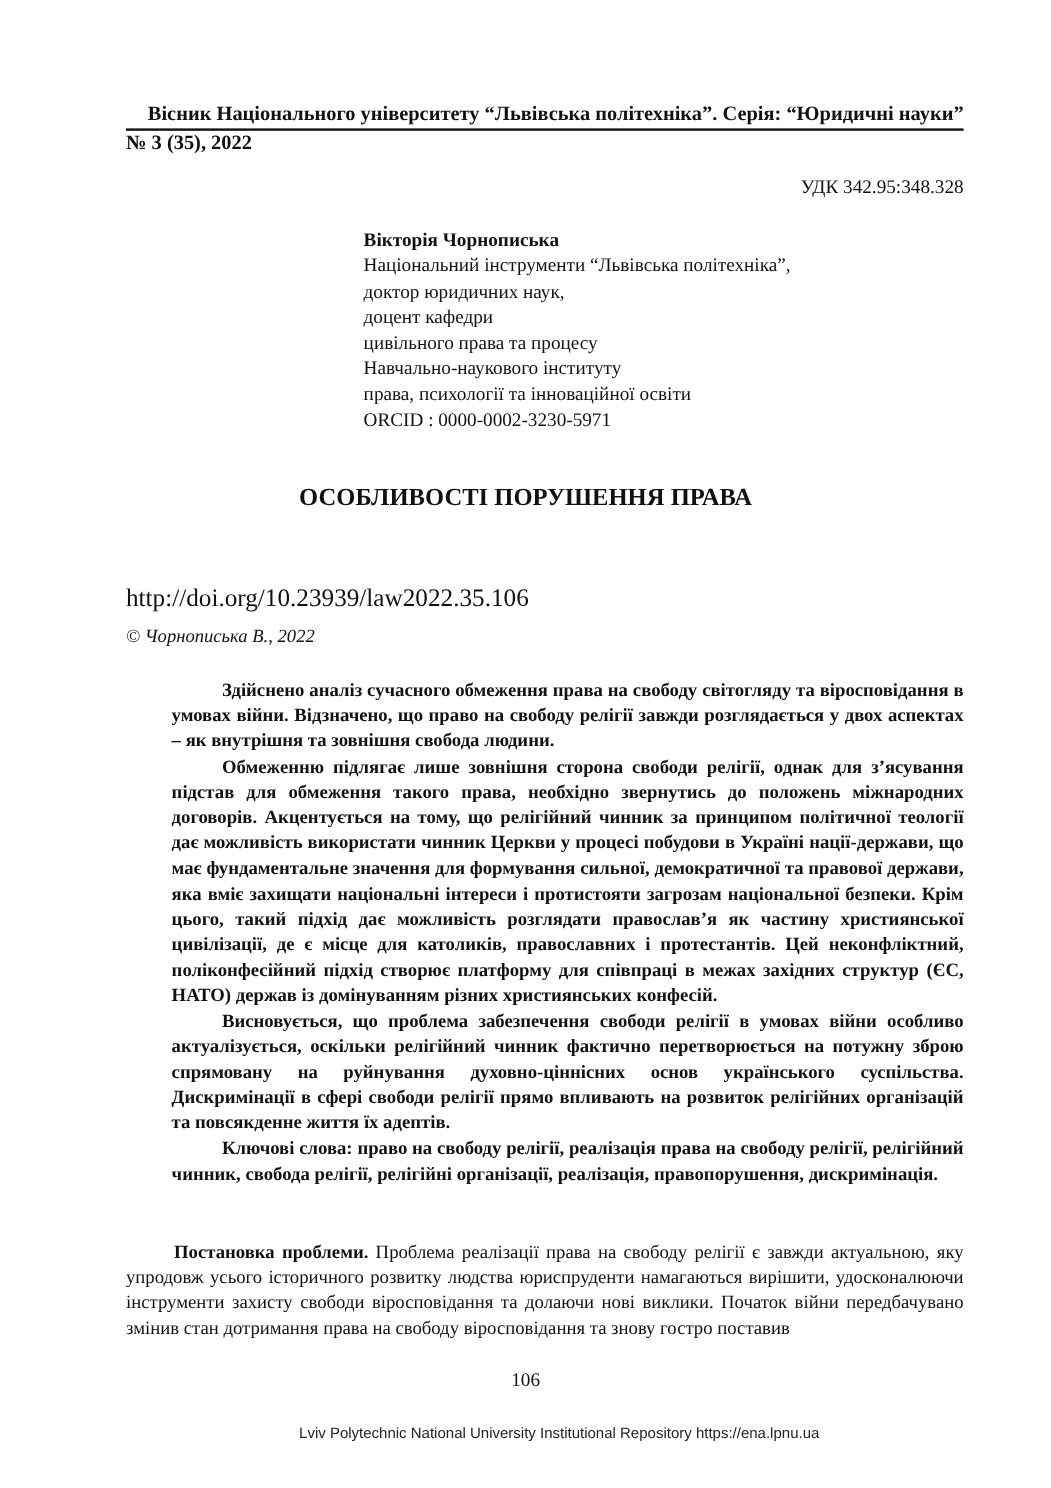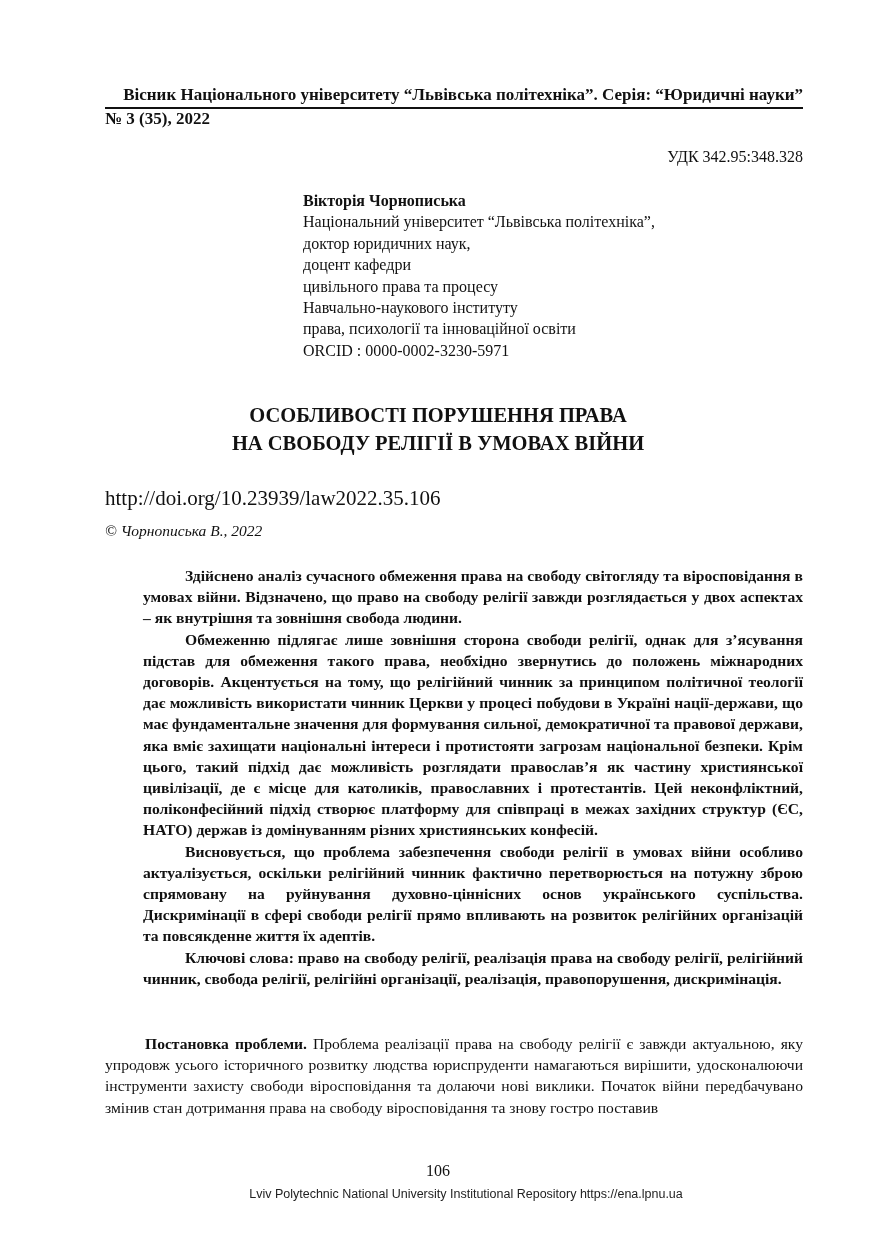--- a/index.html
+++ b/index.html
@@ -113,21 +113,20 @@
     }
     .body-text .lead { font-weight: bold; }
     .page-number {
       position: absolute;
       left: 0;
       width: 876px;
       top: 1141px;
       text-align: center;
       font-size: 16px;
       line-height: 20px;
-      margin-top: 20px;
     }
     .repo-footer {
       position: absolute;
       left: 0;
       width: 876px;
       top: 1186px;
       text-align: center;
       font-family: "Liberation Sans", "DejaVu Sans", sans-serif;
       font-size: 12.5px;
       line-height: 16px;
@@ -141,32 +140,31 @@
 
 <div class="page">
 
   <div class="journal-header">Вісник Національного університету “Львівська політехніка”. Серія: “Юридичні науки”</div>
   <div class="issue">№ 3 (35), 2022</div>
 
   <div class="udc">УДК 342.95:348.328</div>
 
   <div class="author-block">
     <div class="author-name">Вікторія Чорнописька</div>
-    <div>Національний університет “Львівська політехніка”,</div>
+    <div>Національний інструменти “Львівська політехніка”,</div>
     <div>доктор юридичних наук,</div>
     <div>доцент кафедри</div>
     <div>цивільного права та процесу</div>
     <div>Навчально-наукового інституту</div>
     <div>права, психології та інноваційної освіти</div>
     <div>ORCID : 0000-0002-3230-5971</div>
   </div>
 
   <div class="title">
     <div>ОСОБЛИВОСТІ ПОРУШЕННЯ ПРАВА</div>
-    <div>НА СВОБОДУ РЕЛІГІЇ В УМОВАХ ВІЙНИ</div>
   </div>
 
   <div class="doi">
     <a class="doi-link">http://doi.org/10.23939/law2022.35.106</a>
   </div>
 
   <div class="copyright">© Чорнописька В., 2022</div>
 
   <div class="abstract">
     <p>Здійснено аналіз сучасного обмеження права на свободу світогляду та віроспові­дання в умовах війни. Відзначено, що право на свободу релігії завжди розглядається у двох аспектах – як внутрішня та зовнішня свобода людини.</p>

